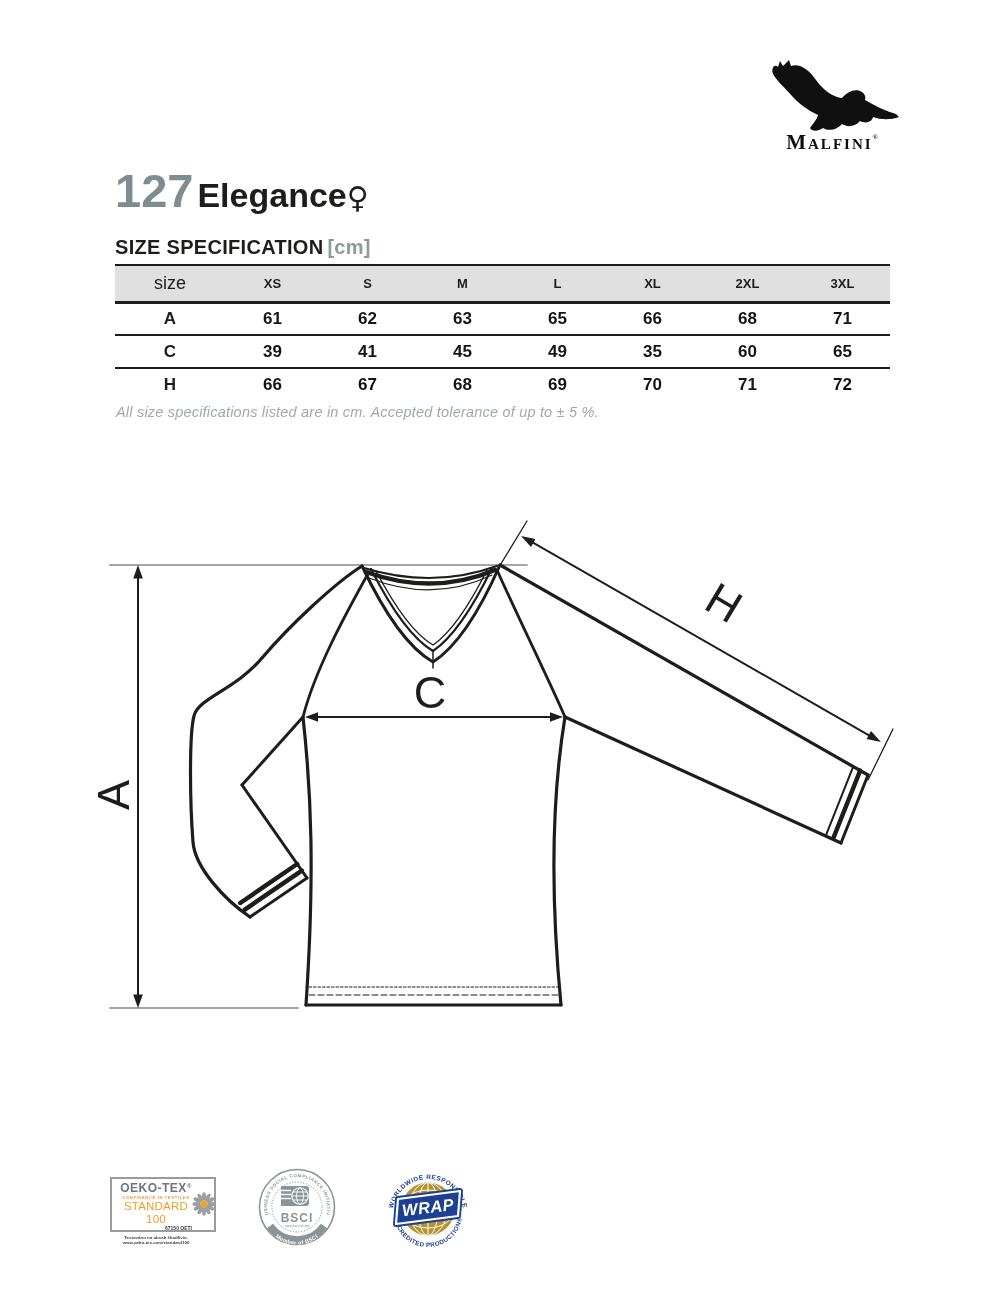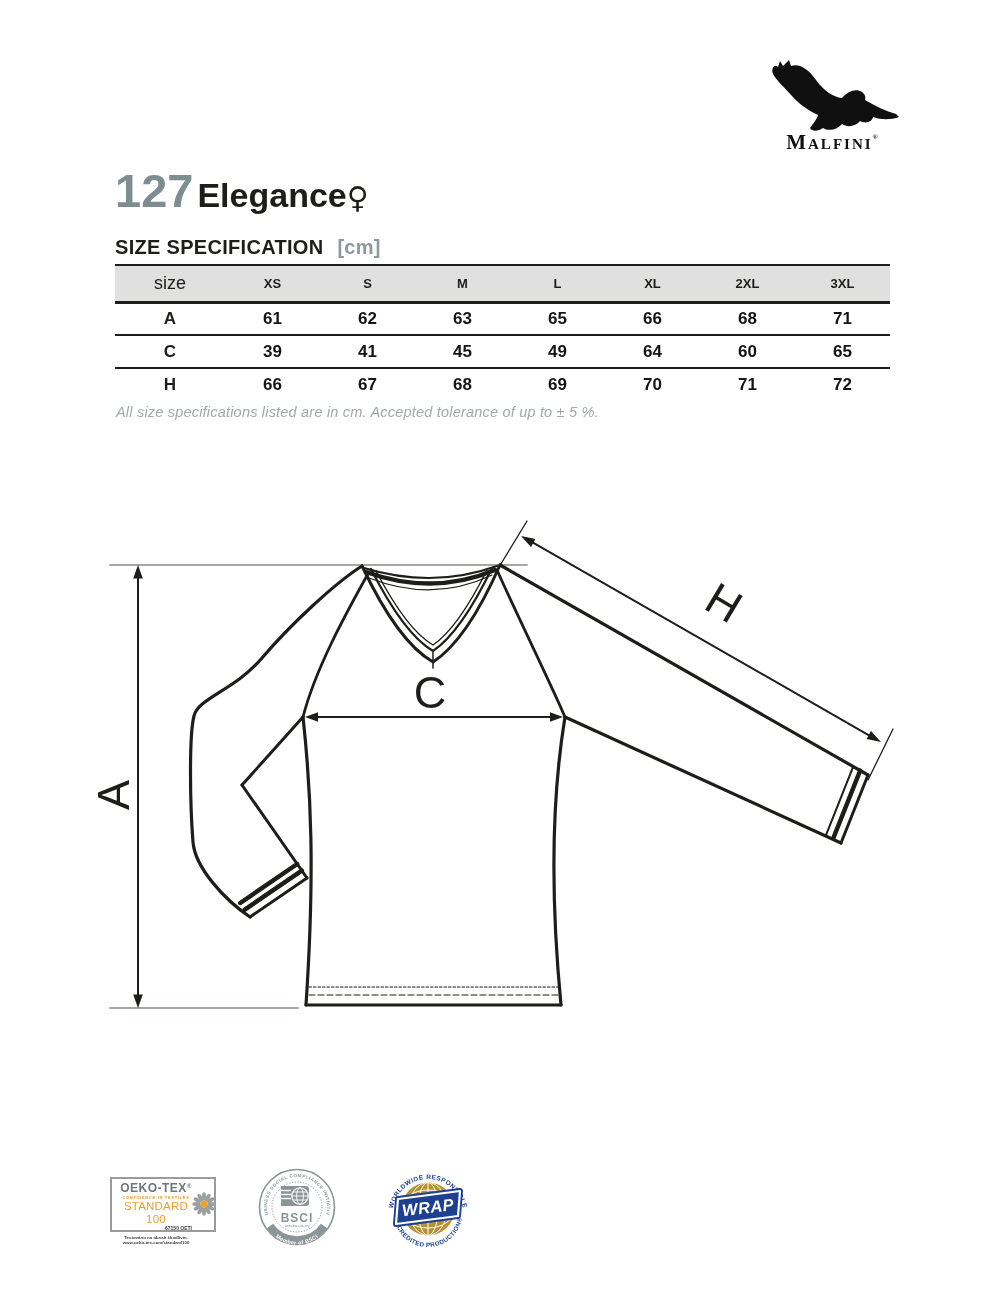--- a/index.html
+++ b/index.html
@@ -14,21 +14,21 @@
   .brand-name sup{font-size:7px;letter-spacing:0;vertical-align:10px;}
 
   
   .title-row{position:absolute;left:115px;top:167px;display:flex;align-items:baseline;gap:4px;}
   .product-number{font-size:47px;font-weight:700;color:#7e8e90;line-height:1;}
   .product-name{font-size:34px;font-weight:700;color:#1d1d1b;line-height:1;}
   .female-symbol{font-family:"DejaVu Sans",sans-serif;font-size:30px;font-weight:400;
                  color:#1d1d1b;margin-left:-4px;position:relative;top:1px;}
 
   .section-heading{position:absolute;left:115px;top:236px;font-size:20px;font-weight:700;letter-spacing:.3px;}
-  .section-heading .unit{color:#8b9a9b;margin-left:14px;}
+  .section-heading .unit{color:#8b9a9b;margin-left:4px;}
 
   
   table.size-table{position:absolute;left:115px;top:264px;width:775px;border-collapse:collapse;
                    table-layout:fixed;}
   table.size-table col.c0{width:110px;}
   table.size-table col.cn{width:95px;}
   table.size-table th,table.size-table td{text-align:center;vertical-align:middle;padding:4px;}
   table.size-table thead tr{height:37px;background:#e0e0e0;
         border-top:2px solid #1d1d1b;border-bottom:3px solid #1d1d1b;}
   table.size-table thead th{font-size:13px;font-weight:700;}
@@ -120,21 +120,21 @@
         <td>66</td>
         <td>68</td>
         <td>71</td>
       </tr>
       <tr>
         <th>C</th>
         <td>39</td>
         <td>41</td>
         <td>45</td>
         <td>49</td>
-        <td>64</td>
+        <td>35</td>
         <td>60</td>
         <td>65</td>
       </tr>
       <tr>
         <th>H</th>
         <td>66</td>
         <td>67</td>
         <td>68</td>
         <td>69</td>
         <td>70</td>

